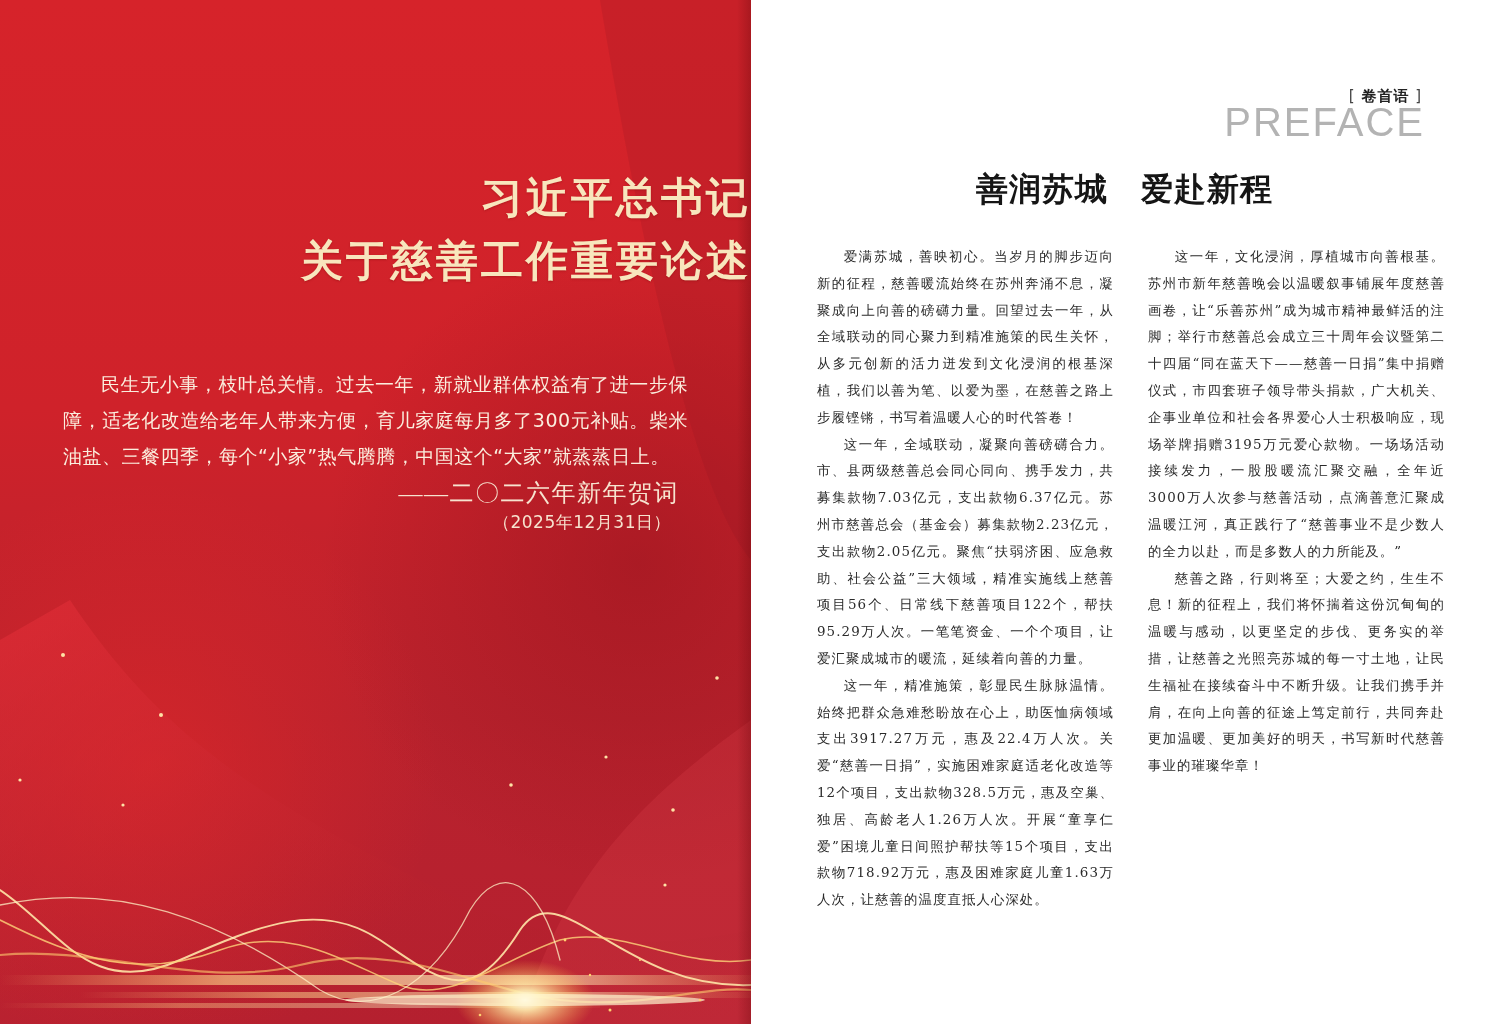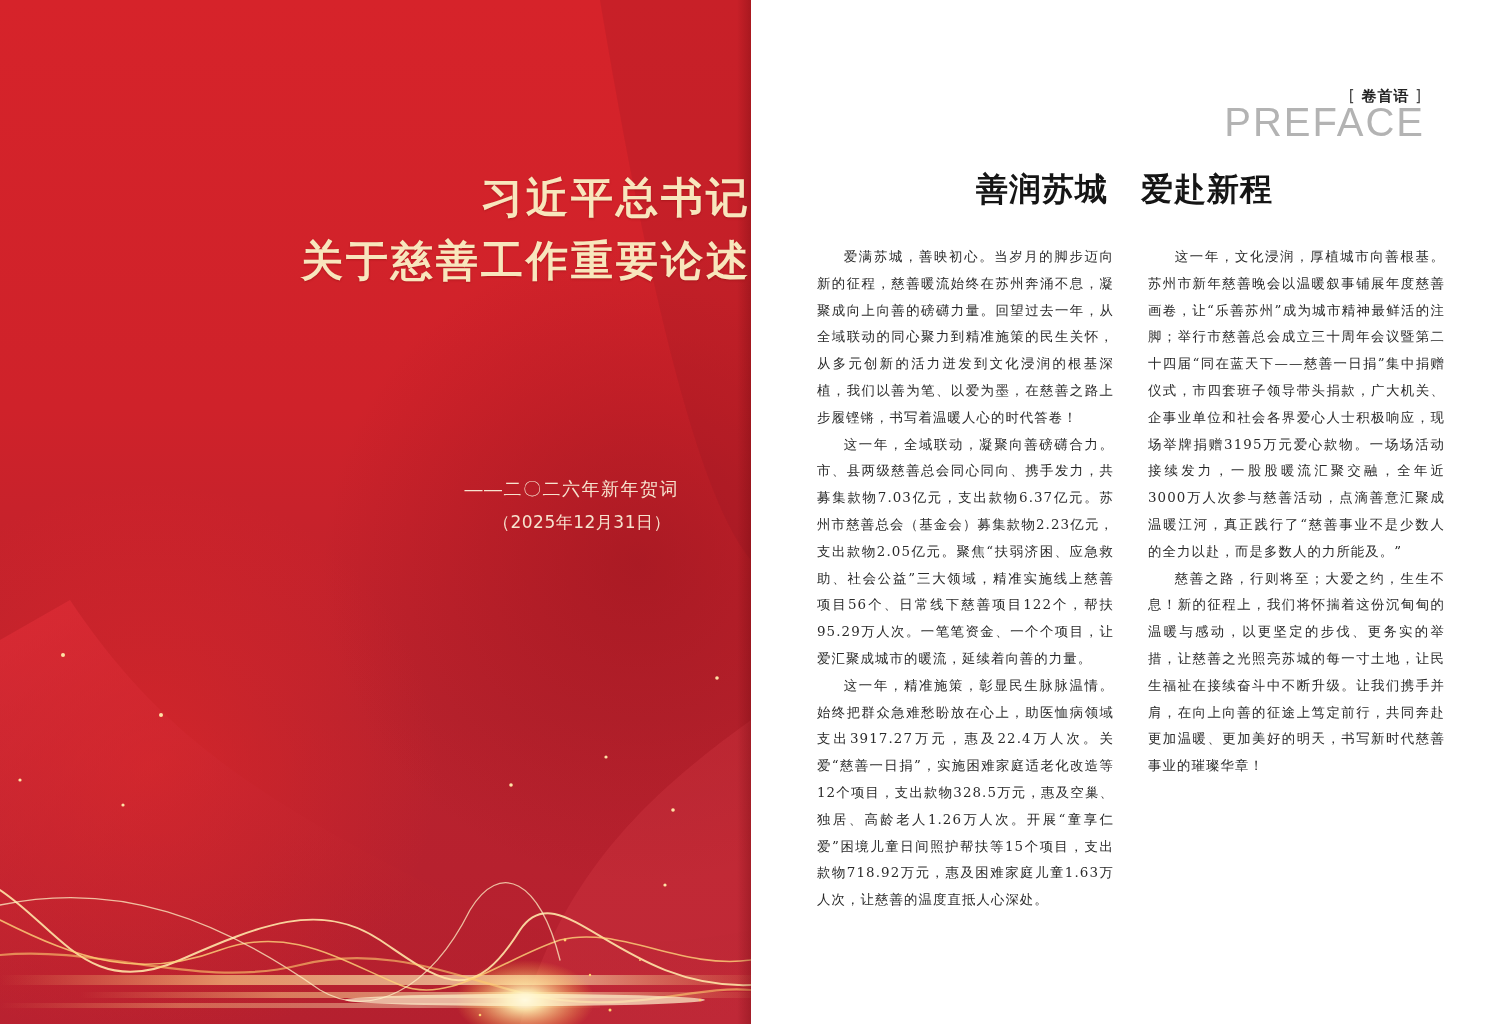--- a/index.html
+++ b/index.html
@@ -32,22 +32,22 @@
 
     .quote {
       position: absolute; left: 63px; top: 366px; width: 625px;
       color: #fbeede; font-size: 19px; line-height: 36px;
       text-align: justify; letter-spacing: 0.5px;
       font-family: "DejaVu Sans", sans-serif;
     }
     .quote p { text-indent: 2em; }
     .quote-source {
       position: absolute; right: 72px; top: 477px;
-      color: #f7e3cf; font-size: 18px; letter-spacing: 1.5px;
-      font-family: Liberation Sans, sans-serif;
+      color: #f7e3cf; font-size: 24px; letter-spacing: 1.5px;
+      font-family: Liberation Serif, serif;
     }
     .quote-date {
       position: absolute; right: 80px; top: 511px;
       color: #f7e3cf; font-size: 17px; letter-spacing: 0.5px;
       font-family: "DejaVu Sans", sans-serif;
     }
 
     
     .right-page {
       position: absolute; left: 751px; top: 0; width: 749px; height: 1024px;
@@ -160,20 +160,23 @@
       <circle cx="480" cy="1015" r="1.3"></circle>
         <circle cx="640" cy="960" r="1"></circle>
         <circle cx="700" cy="1000" r="1.2"></circle>
     </g>
   </svg>
   <div class="fold-shade"></div>
 
   <h1 class="cover-title l1">习近平总书记</h1>
   <h1 class="cover-title l2">关于慈善工作重要论述</h1>
 
+  <div class="quote">
+    <p>民生无小事，枝叶总关情。过去一年，新就业群体权益有了进一步保障，适老化改造给老年人带来方便，育儿家庭每月多了300元补贴。柴米油盐、三餐四季，每个“小家”热气腾腾，中国这个“大家”就蒸蒸日上。</p>
+  </div>
   <div class="quote-source">——二〇二六年新年贺词</div>
   <div class="quote-date">（2025年12月31日）</div>
 </section>
 
 <section class="right-page">
   <div class="section-tag">
     <span class="br">[ </span><span>卷首语</span><span class="br"> ]</span>
   </div>
   <div class="preface-word">PREFACE</div>
 

